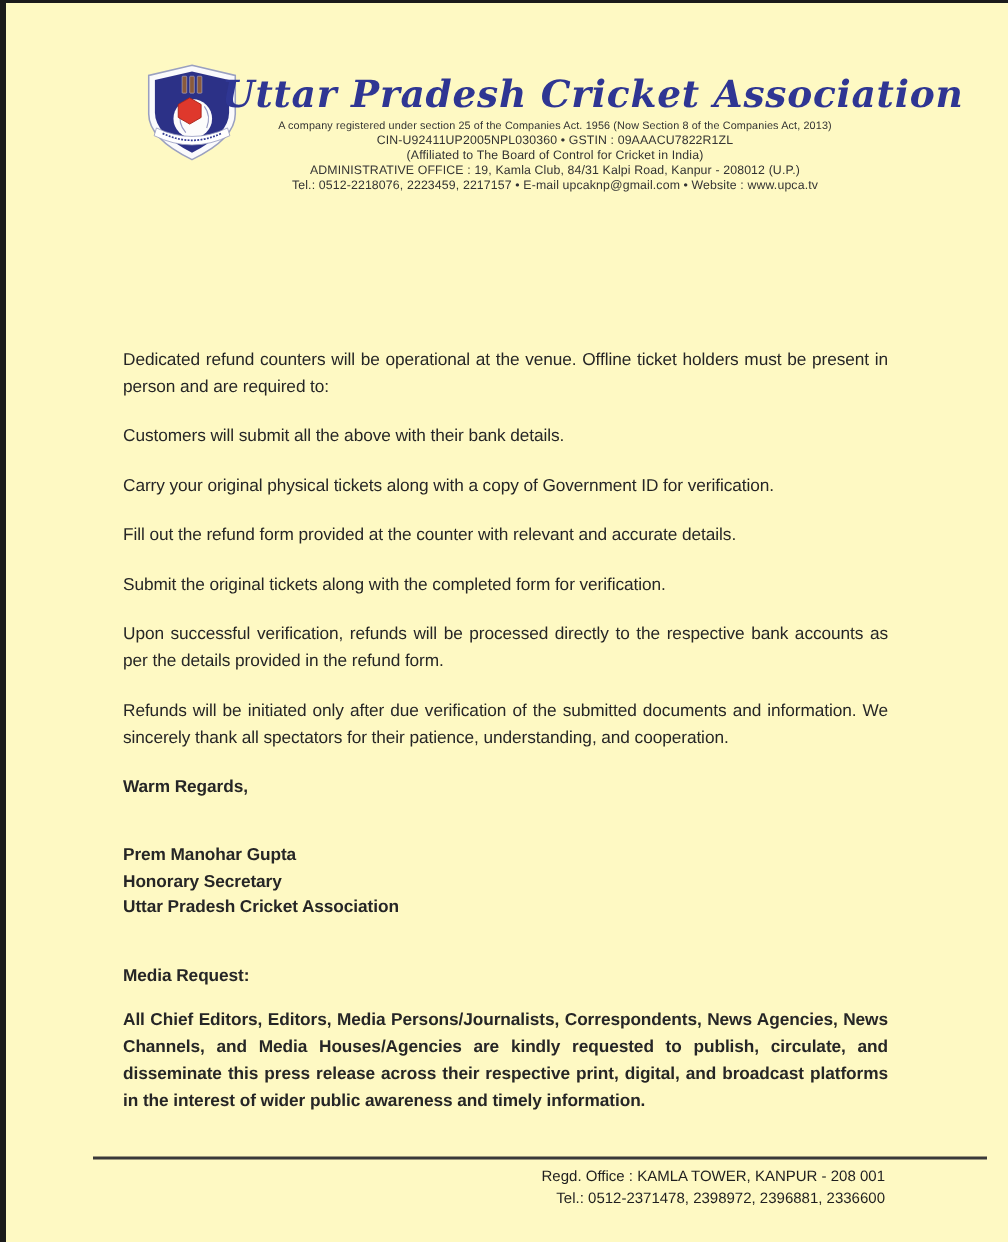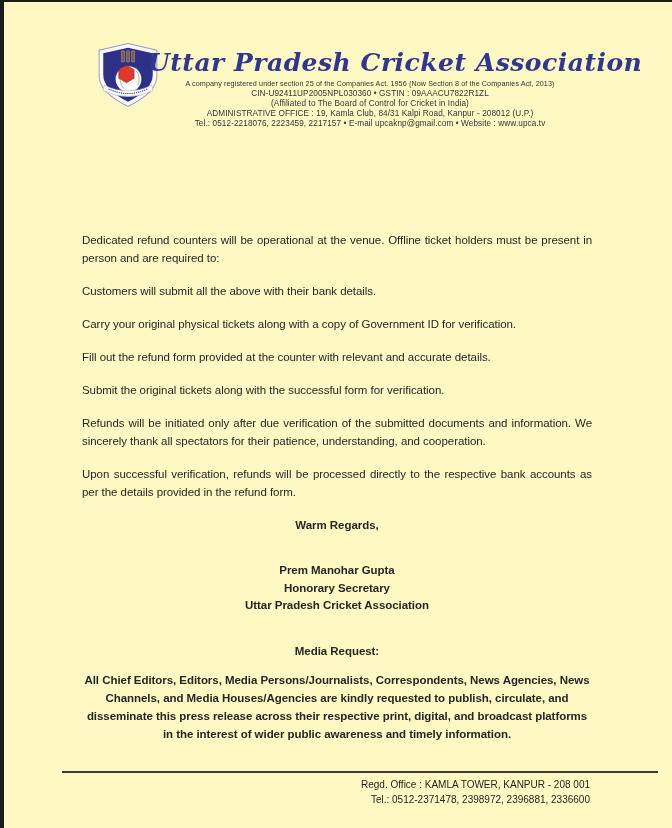--- a/index.html
+++ b/index.html
@@ -25,21 +25,21 @@
   .sub-line  { font-size:8.2px; line-height:10px; letter-spacing:0.1px; color:#333; }
   .sub-line.tiny { font-size:7.2px; }
 
   
   .letter-body {
     position:absolute; left:82px; top:226px; width:510px;
     font-size:11.5px; line-height:18px; color:#262626; letter-spacing:-0.05px;
   }
   .letter-body p { margin:5px 0 15px 0; }
   .justify { text-align:justify; }
-  .bold { font-weight:bold;text-align:center; }
+  .bold { font-weight:bold; }
   .signoff { margin-bottom:28px !important; }
   .signature-block { margin-bottom:27px; }
   .signature-block div { line-height:17.5px; }
   .media-heading { margin-bottom:11px !important; }
 
   
   .footer-rule { position:absolute; left:62px; top:771px; width:596px; height:2px; background:#3a3a3a; }
   .footer-text {
     position:absolute; left:82px; top:777px; width:508px; text-align:right;
     font-size:10px; line-height:15px; color:#1f1f1f;
@@ -82,23 +82,23 @@
     <div class="sub-line">(Affiliated to The Board of Control for Cricket in India)</div>
     <div class="sub-line">ADMINISTRATIVE OFFICE : 19, Kamla Club, 84/31 Kalpi Road, Kanpur - 208012 (U.P.)</div>
     <div class="sub-line">Tel.: 0512-2218076, 2223459, 2217157 • E-mail upcaknp@gmail.com • Website : www.upca.tv</div>
   </div>
 
   <div class="letter-body">
     <p class="justify">Dedicated refund counters will be operational at the venue. Offline ticket holders must be present in person and are required to:</p>
     <p>Customers will submit all the above with their bank details.</p>
     <p>Carry your original physical tickets along with a copy of Government ID for verification.</p>
     <p>Fill out the refund form provided at the counter with relevant and accurate details.</p>
-    <p>Submit the original tickets along with the successful form for verification.</p>
+    <p>Submit the original tickets along with the completed form for verification.</p>
+    <p class="justify">Upon successful verification, refunds will be processed directly to the respective bank accounts as per the details provided in the refund form.</p>
     <p class="justify">Refunds will be initiated only after due verification of the submitted documents and information. We sincerely thank all spectators for their patience, understanding, and cooperation.</p>
-    <p class="justify">Upon successful verification, refunds will be processed directly to the respective bank accounts as per the details provided in the refund form.</p>
 
     <p class="bold signoff">Warm Regards,</p>
 
     <div class="bold signature-block">
       <div>Prem Manohar Gupta</div>
       <div>Honorary Secretary</div>
       <div>Uttar Pradesh Cricket Association</div>
     </div>
 
     <p class="bold media-heading">Media Request:</p>

